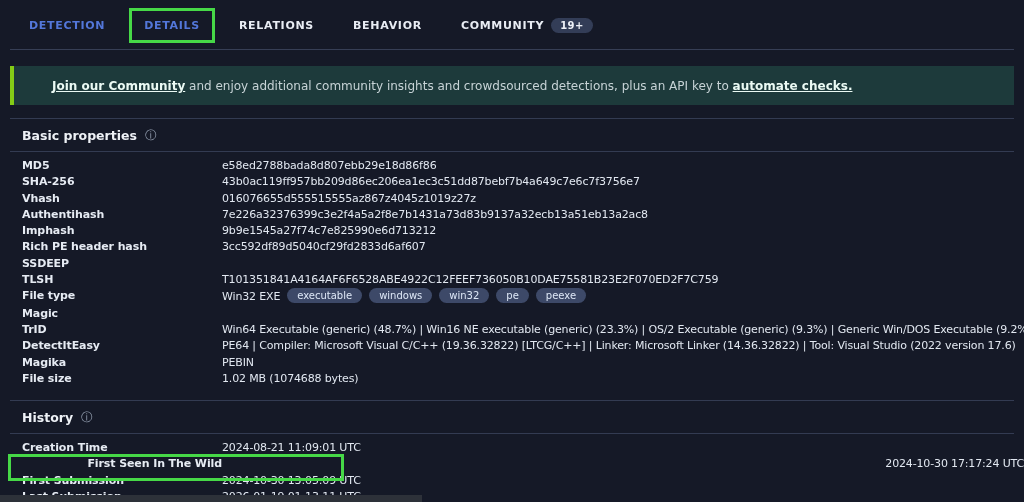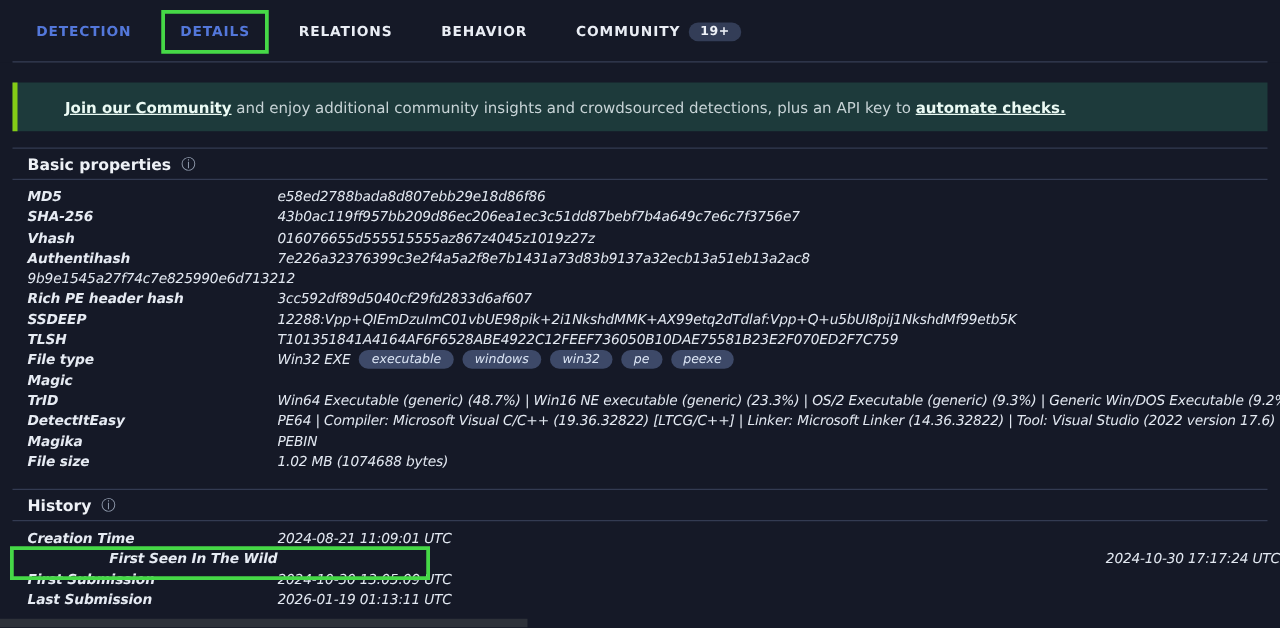--- a/index.html
+++ b/index.html
@@ -51,27 +51,27 @@
     line-height:16px;
   }
   .banner a { color:#ebfaf4; font-weight:bold; text-decoration:underline; cursor:pointer; }
 
   
   .content { margin-top:13px; }
   .section-header {
     margin:0 10px;
     border-top:1px solid #333b52;
     border-bottom:1px solid #333b52;
-    padding:0 12px; height:26px;
+    padding:16px 12px; height:26px;
     display:flex; align-items:center; gap:8px;
     font-size:12.5px; font-weight:bold; color:#eef1f6;
   }
   .info-icon { color:#97a2b4; font-size:11.5px; font-weight:normal; cursor:pointer; }
 
-  .rows { padding:6px 0 13px 22px;font-style:italic; }
+  .rows { padding:6px 0 13px 22px; }
   .rows.last { padding-bottom:0; }
   .row { display:flex; line-height:16.3px; white-space:nowrap; font-size:11px; }
   .lab { width:200px; flex:none; font-weight:600; color:#e6ebf3; letter-spacing:-0.1px; }
   .val { flex:1; overflow:hidden; color:#e2e8f1; letter-spacing:-0.15px; }
 
   .pill {
     display:inline-block;
     background:#3d4968; color:#dde7f6;
     border-radius:9px; padding:0 10px;
     font-size:10px; line-height:15px; letter-spacing:0;
@@ -139,29 +139,29 @@
       </div>
       <div class="row">
         <span class="lab">Vhash</span>
         <span class="val">016076655d555515555az867z4045z1019z27z</span>
       </div>
       <div class="row">
         <span class="lab">Authentihash</span>
         <span class="val">7e226a32376399c3e2f4a5a2f8e7b1431a73d83b9137a32ecb13a51eb13a2ac8</span>
       </div>
       <div class="row">
+        <span class="lab">Imphash</span>
         <span class="val">9b9e1545a27f74c7e825990e6d713212</span>
       </div>
       <div class="row">
         <span class="lab">Rich PE header hash</span>
         <span class="val">3cc592df89d5040cf29fd2833d6af607</span>
       </div>
       <div class="row">
         <span class="lab">SSDEEP</span>
-        <span class="val">12288:Vpp+QIEmDzuImC01vbUE98pik+2i1NkshdMMK+AX99etq2dTdlaf:Vpp+Q+u5bUI8pij1NkshdMf99etb5K</span>
       </div>
       <div class="row">
         <span class="lab">TLSH</span>
         <span class="val">T101351841A4164AF6F6528ABE4922C12FEEF736050B10DAE75581B23E2F070ED2F7C759</span>
       </div>
       <div class="row">
         <span class="lab">File type</span>
         <span class="val">Win32 EXE<span class="pill">executable</span><span class="pill">windows</span><span class="pill">win32</span><span class="pill">pe</span><span class="pill">peexe</span></span>
       </div>
       <div class="row">

